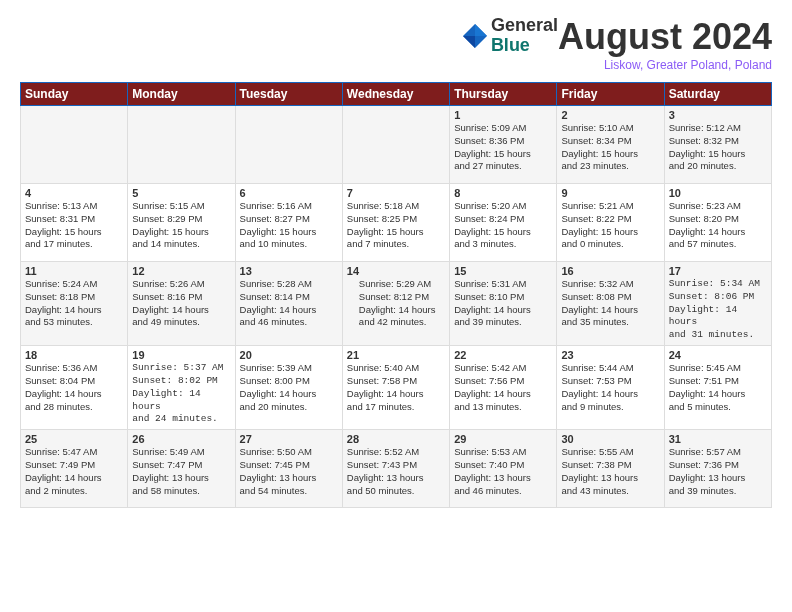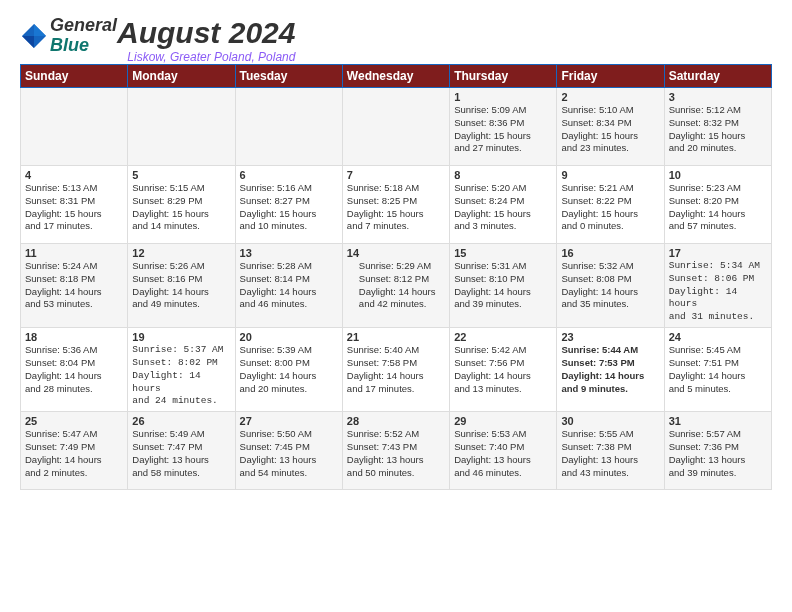--- a/index.html
+++ b/index.html
@@ -9,23 +9,23 @@
       width: 792px;
       height: 612px;
       overflow: hidden;
     }
     .page {
       width: 792px;
       padding: 16px 20px 10px 20px;
     }
     .header {
       display: flex;
-      justify-content: flex-start;
+      justify-content: flex-end;
       align-items: flex-start;
-      font-style: italic;
+      margin-bottom: 10px;
     }
     .logo {
       display: flex;
       align-items: center;
     }
     .logo-text {
       font-size: 18px;
       font-weight: bold;
       line-height: 1.1;
     }
@@ -33,21 +33,21 @@
     .logo-blue { color: #0f766e; }
     .logo-icon {
       width: 28px;
       height: 28px;
       margin-right: 2px;
     }
     .title-block {
       text-align: right;
     }
     .month-title {
-      font-size: 30px;
+      font-size: 36px;
       font-weight: bold;
       color: #333;
     }
     .location {
       font-size: 12px;
       color: #8b5cf6;
     }
     table {
       width: 100%;
       border-collapse: collapse;
@@ -289,21 +289,21 @@
           </td>
           <td>
             <span class="day-number">22</span>
             <div class="day-info" style="white-space: pre-line;">Sunrise: 5:42 AM
 Sunset: 7:56 PM
 Daylight: 14 hours
 and 13 minutes.</div>
           </td>
           <td>
             <span class="day-number">23</span>
-            <div class="day-info" style="white-space: pre-line; font-weight: bold;">Sunrise: 5:44 AM
+            <div class="day-info" style="white-space: pre-line;">Sunrise: 5:44 AM
 Sunset: 7:53 PM
 Daylight: 14 hours
 and 9 minutes.</div>
           </td>
           <td>
             <span class="day-number">24</span>
             <div class="day-info" style="white-space: pre-line;">Sunrise: 5:45 AM
 Sunset: 7:51 PM
 Daylight: 14 hours
 and 5 minutes.</div>

